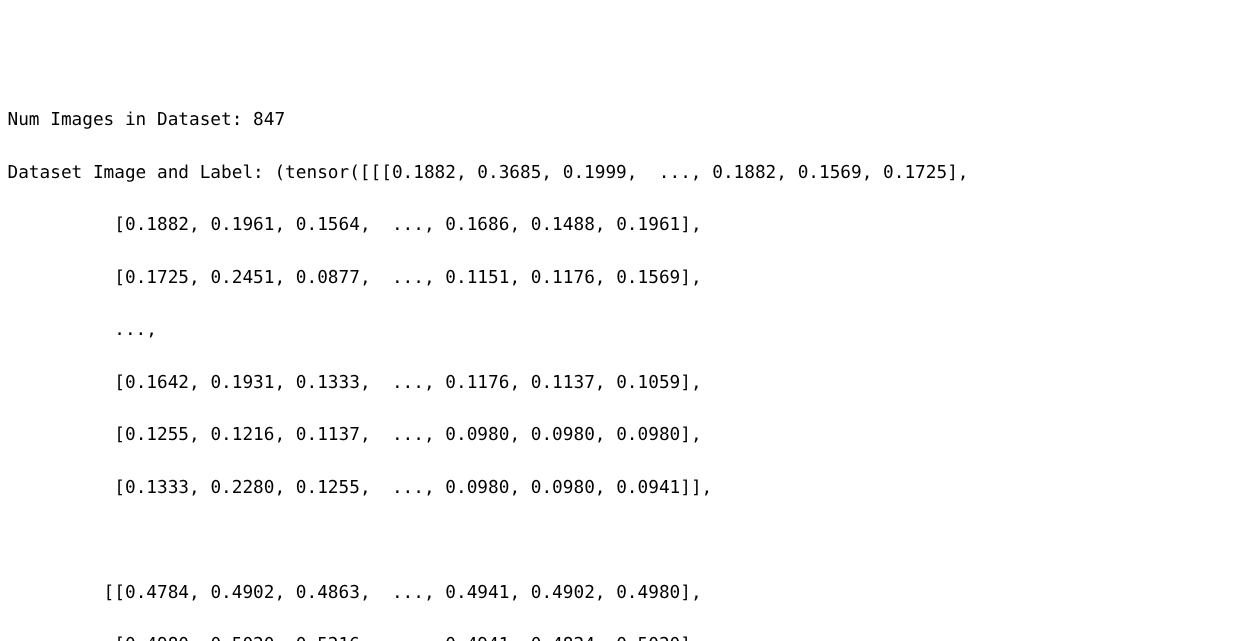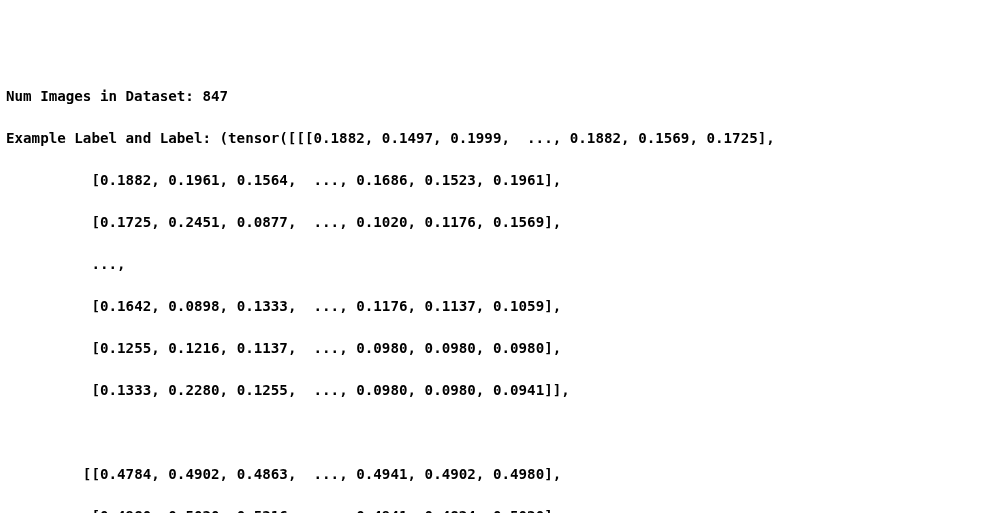--- a/index.html
+++ b/index.html
@@ -15,37 +15,36 @@
     font-size: 14.2px;
     line-height: 21px;
     color: #000000;
     white-space: pre;
     padding: 2px 6px;
     box-sizing: border-box;
   }
   .line {
     display: block;
     white-space: pre;
-    font-weight: bold;
   }
   .cont {
     
   }
 </style>
 </head>
 <body>
 
 
 
 <span class="line"><span>Num Images in Dataset:</span> <span>847</span></span>
-<span class="line"><span>Example Label and Label:</span> (tensor([[[<span>0.1882</span>, <span>0.1497</span>, <span>0.1999</span>,  ..., <span>0.1882</span>, <span>0.1569</span>, <span>0.1725</span>],</span>
-<span class="line cont">          [<span>0.1882</span>, <span>0.1961</span>, <span>0.1564</span>,  ..., <span>0.1686</span>, <span>0.1523</span>, <span>0.1961</span>],</span>
-<span class="line cont">          [<span>0.1725</span>, <span>0.2451</span>, <span>0.0877</span>,  ..., <span>0.1020</span>, <span>0.1176</span>, <span>0.1569</span>],</span>
+<span class="line"><span>Dataset Image and Label:</span> (tensor([[[<span>0.1882</span>, <span>0.3685</span>, <span>0.1999</span>,  ..., <span>0.1882</span>, <span>0.1569</span>, <span>0.1725</span>],</span>
+<span class="line cont">          [<span>0.1882</span>, <span>0.1961</span>, <span>0.1564</span>,  ..., <span>0.1686</span>, <span>0.1488</span>, <span>0.1961</span>],</span>
+<span class="line cont">          [<span>0.1725</span>, <span>0.2451</span>, <span>0.0877</span>,  ..., <span>0.1151</span>, <span>0.1176</span>, <span>0.1569</span>],</span>
 <span class="line cont">          ...,</span>
-<span class="line cont">          [<span>0.1642</span>, <span>0.0898</span>, <span>0.1333</span>,  ..., <span>0.1176</span>, <span>0.1137</span>, <span>0.1059</span>],</span>
+<span class="line cont">          [<span>0.1642</span>, <span>0.1931</span>, <span>0.1333</span>,  ..., <span>0.1176</span>, <span>0.1137</span>, <span>0.1059</span>],</span>
 <span class="line cont">          [<span>0.1255</span>, <span>0.1216</span>, <span>0.1137</span>,  ..., <span>0.0980</span>, <span>0.0980</span>, <span>0.0980</span>],</span>
 <span class="line cont">          [<span>0.1333</span>, <span>0.2280</span>, <span>0.1255</span>,  ..., <span>0.0980</span>, <span>0.0980</span>, <span>0.0941</span>]],</span>
 <span class="line cont"> </span>
 <span class="line cont">         [[<span>0.4784</span>, <span>0.4902</span>, <span>0.4863</span>,  ..., <span>0.4941</span>, <span>0.4902</span>, <span>0.4980</span>],</span>
 <span class="line cont">          [<span>0.4980</span>, <span>0.5020</span>, <span>0.5216</span>,  ..., <span>0.4941</span>, <span>0.4824</span>, <span>0.5020</span>],</span>
 
 
 
 
 

